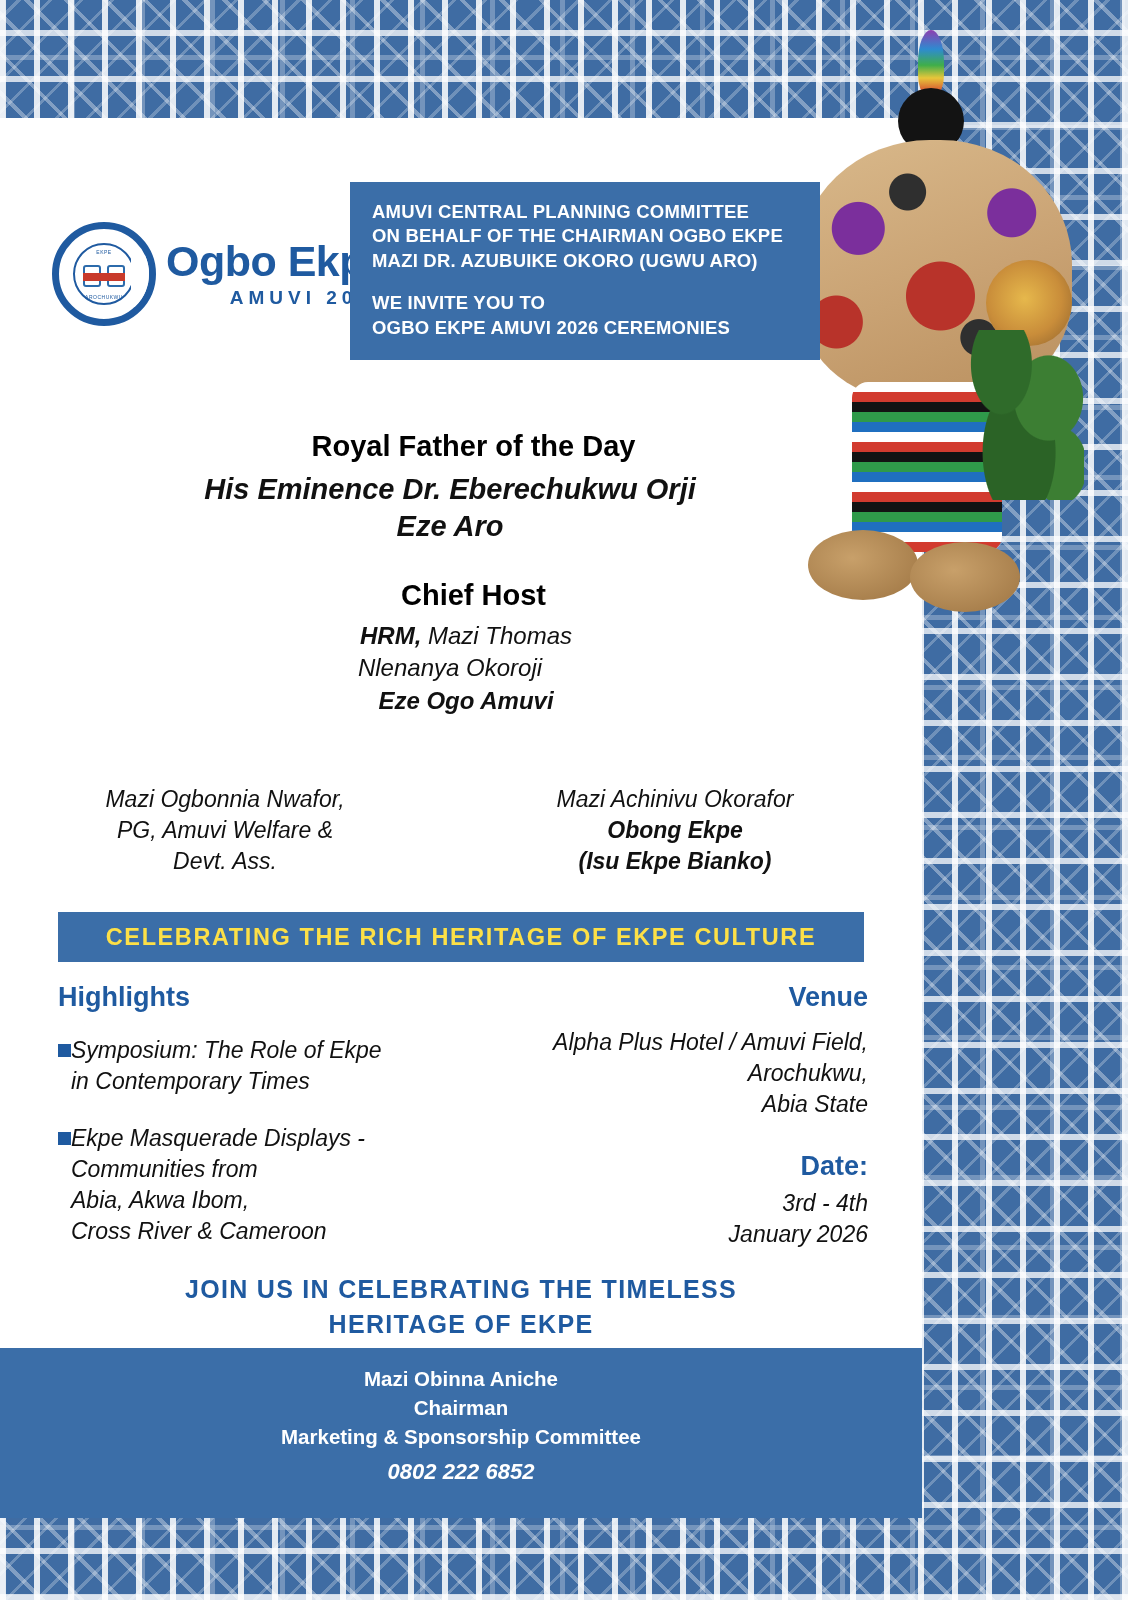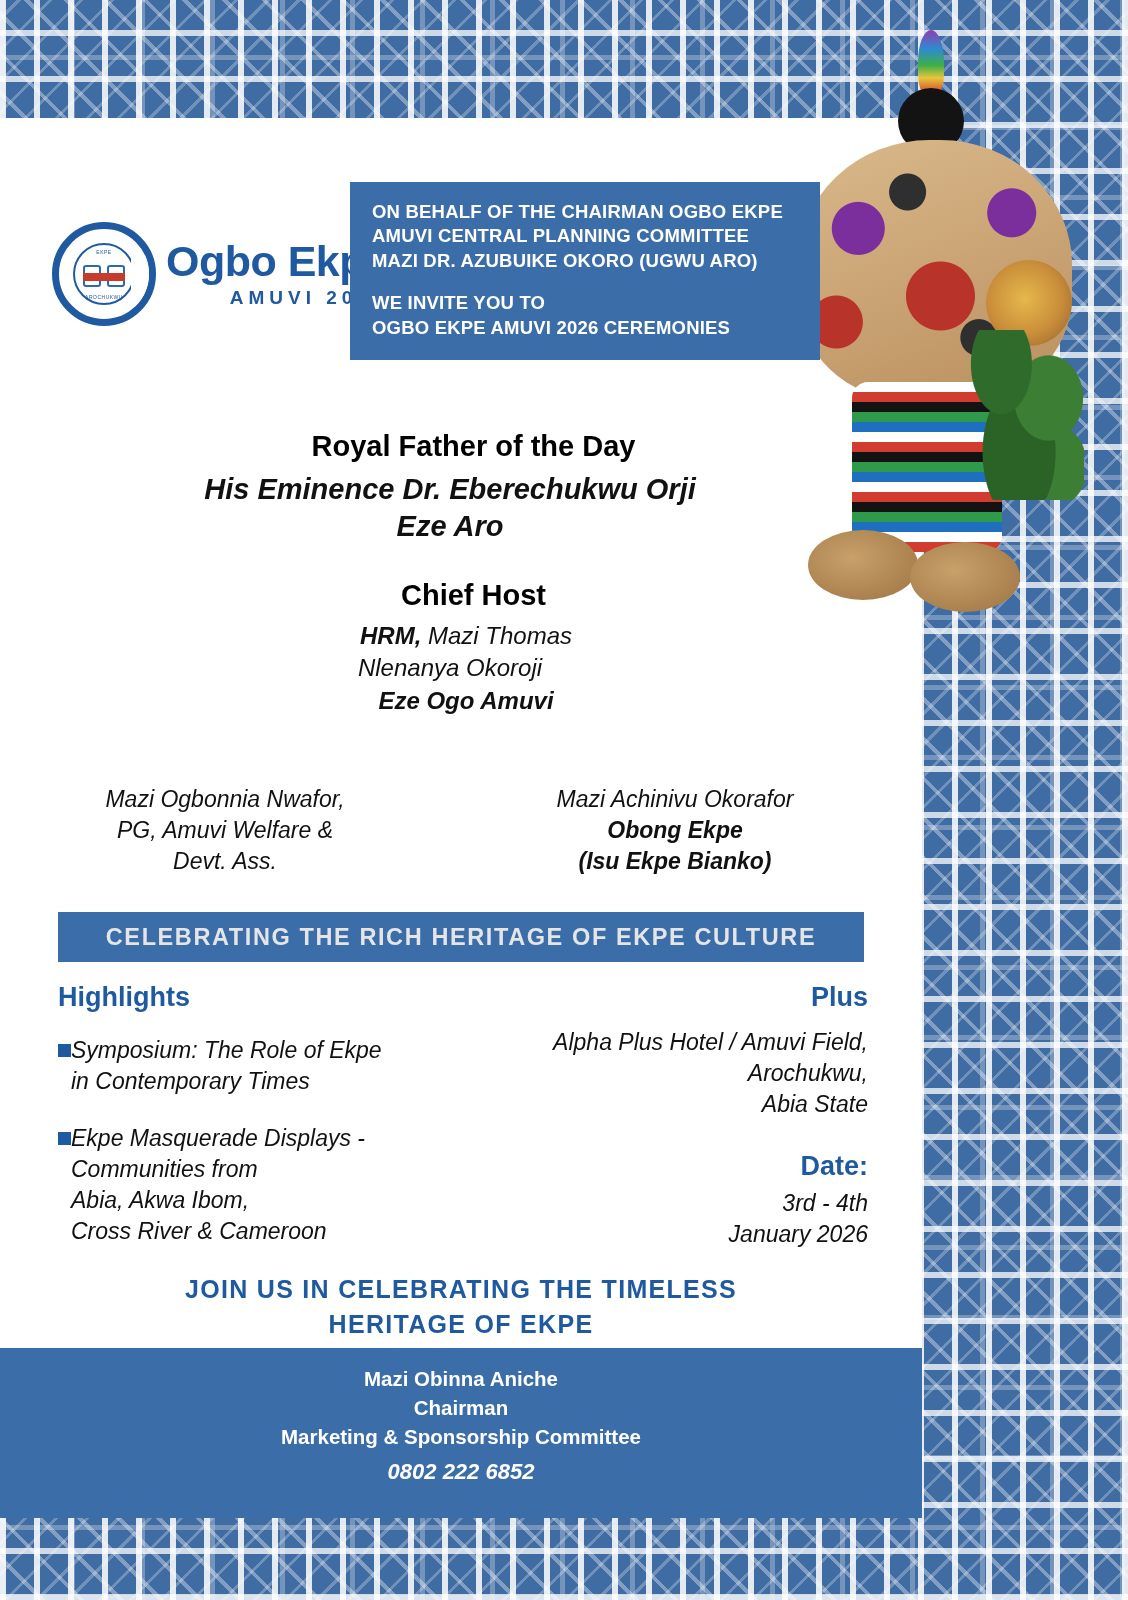--- a/index.html
+++ b/index.html
@@ -301,21 +301,21 @@
   }
   .col .col-body b { font-weight: bold; }
   
   .banner {
     position: absolute;
     left: 58px;
     top: 912px;
     width: 806px;
     height: 50px;
     background: #3b6ea8;
-    color: #e5e5e5;
+    color: #fde047;
     display: flex;
     align-items: center;
     justify-content: center;
     font-weight: bold;
     font-size: 23.5px;
     letter-spacing: 1.6px;
   }
   
   .lower {
     position: absolute;
@@ -449,22 +449,22 @@
         <div class="lbl-bot">AROCHUKWU</div>
       </div>
     </div>
     <div class="logo-text">
       <div class="logo-title">Ogbo Ekpe</div>
       <div class="logo-sub">AMUVI 2026</div>
     </div>
   </div>
 
   <div class="header-box">
+    <p>AMUVI CENTRAL PLANNING COMMITTEE</p>
     <p>ON BEHALF OF THE CHAIRMAN OGBO EKPE</p>
-    <p>AMUVI CENTRAL PLANNING COMMITTEE</p>
     <p>MAZI DR. AZUBUIKE OKORO (UGWU ARO)</p>
     <div class="header-gap"></div>
     <p>WE INVITE YOU TO</p>
     <p>OGBO EKPE AMUVI 2026 CEREMONIES</p>
   </div>
 
   <div class="content">
     <div class="role-title">Royal Father of the Day</div>
     <div class="role-name">His Eminence Dr. Eberechukwu Orji</div>
     <div class="role-name">Eze Aro</div>
@@ -508,21 +508,21 @@
       </div>
       <div class="hl-item">
         <div class="hl-bullet"></div>
         <div class="hl-text">Ekpe Masquerade Displays -
 Communities from
 Abia, Akwa Ibom,
 Cross River &amp; Cameroon</div>
       </div>
     </div>
     <div class="venue">
-      <h3>Plus</h3>
+      <h3>Venue</h3>
       <div class="v-body">Alpha Plus Hotel / Amuvi Field,
 Arochukwu,
 Abia State</div>
       <div class="date-label">Date:</div>
       <div class="date-value">3rd - 4th
 January 2026</div>
     </div>
   </div>
 
   <div class="joinus">JOIN US IN CELEBRATING THE  TIMELESS

